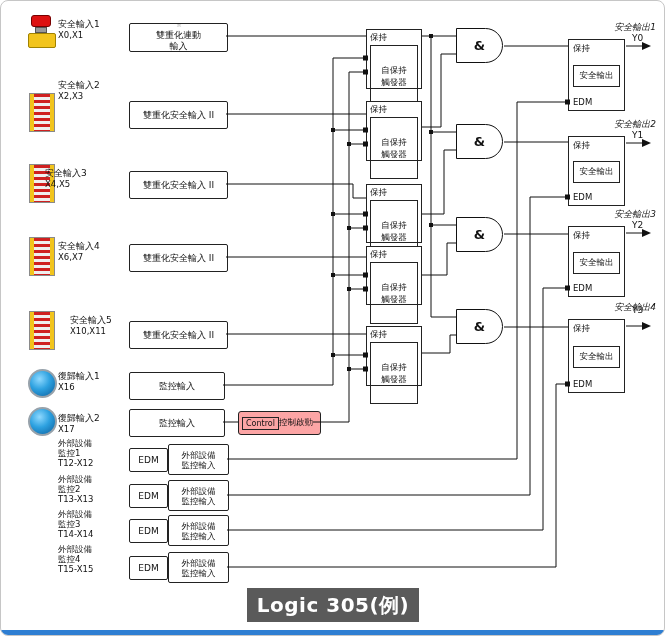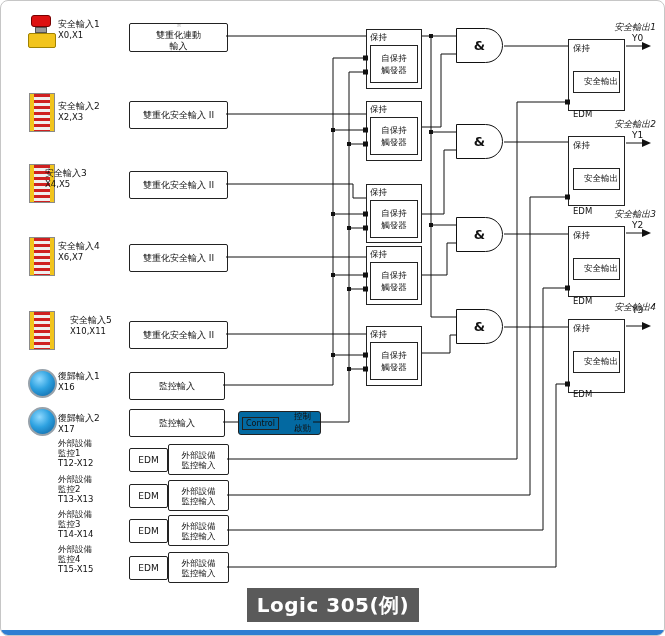--- a/index.html
+++ b/index.html
@@ -20,37 +20,37 @@
   .bluebtn{position:absolute;width:25px;height:25px;border-radius:50%;
            background:radial-gradient(circle at 38% 32%, #8fd9ff 0%, #2da1e0 45%, #0a5d9c 100%);
            border:2px solid #97a2ab;}
   
   .fbox{position:absolute;border:1px solid #222;background:#fff;border-radius:2px;
         display:flex;align-items:center;justify-content:center;gap:3px;
         font-size:9px;line-height:10.5px;text-align:center;color:#111;flex-direction:column;}
   .fbox .two div{text-align:center;}
   .edmsmall{font-size:9px;}
   .edmbig{font-size:8.5px;line-height:10px;}
-  .ctrl{position:absolute;border:1px solid #222;background:#0369a1;border-radius:3px;
-        display:flex;align-items:center;gap:15px;padding:0 3px;font-size:8.5px;color:#111;}
+  .ctrl{position:absolute;border:1px solid #222;background:#fca5a5;border-radius:3px;
+        display:flex;align-items:center;gap:0;padding:0 3px;font-size:8.5px;color:#111;}
   .ctrl .cbox{border:1px solid #222;padding:1px 3px;font-size:8px;}
   
   .hold{position:absolute;left:365px;width:56px;border:1px solid #222;background:#fff;
         font-size:8.5px;color:#111;padding:2px 3px;box-sizing:border-box;}
   .hold .t{text-align:left;line-height:11px;}
-  .hold .inner{border:1px solid #222;text-align:center;line-height:12px;padding:6px 0;margin-top:2px;}
+  .hold .inner{border:1px solid #222;text-align:center;line-height:12px;padding:18px 0;margin-top:2px;}
   
   .gate{position:absolute;left:455px;width:47px;height:35px;background:#fff;border:1.6px solid #111;
         border-radius:0 18px 18px 0;display:flex;align-items:center;justify-content:center;
         font-size:13px;font-weight:bold;color:#111;box-sizing:border-box;}
   
   .out{position:absolute;left:567px;width:57px;border:1px solid #222;background:#fff;color:#111;
        font-size:8.5px;padding:3px 4px;box-sizing:border-box;display:flex;flex-direction:column;
        justify-content:space-between;}
-  .out .sout{border:1px solid #222;text-align:right;padding:4px 1px;margin:16px 0;}
+  .out .sout{border:1px solid #222;text-align:center;padding:4px 1px;margin:2px 0;}
   .outlabel{position:absolute;font-size:9px;color:#111;width:92px;text-align:right;white-space:nowrap;font-style:italic;}
   .ysig{position:absolute;font-size:9px;color:#111;}
   
   .wires{position:absolute;left:0;top:0;pointer-events:none;}
   .wires line,.wires polyline{stroke:#111;stroke-width:1;fill:none;}
   .wires rect,.wires polygon{fill:#111;}
   
   .titlebar{position:absolute;left:246px;top:587px;width:172px;height:34px;background:rgba(77,77,77,0.93);
             color:#fff;font-size:20px;font-weight:bold;display:flex;align-items:center;justify-content:center;
             letter-spacing:0.5px;text-align:right;}
@@ -70,21 +70,21 @@
   <div class="curtain" style="left:28px;top:163px"></div>
   <div class="curtain" style="left:28px;top:236px"></div>
   <div class="curtain" style="left:28px;top:310px"></div>
   <div class="bluebtn" style="left:27px;top:368px"></div>
   <div class="bluebtn" style="left:27px;top:406px"></div>
 
   <div class="lbl" style="left:57px;top:18px">
     <div>安全輸入1</div>
       <div class="sub">X0,X1</div>
     </div>
-  <div class="lbl" style="left:57px;top:100px">
+  <div class="lbl" style="left:57px;top:79px">
     <div>安全輸入2</div>
       <div class="sub">X2,X3</div>
     </div>
   <div class="lbl" style="left:44px;top:167px">
     <div>安全輸入3</div>
       <div class="sub">X4,X5</div>
     </div>
   <div class="lbl" style="left:57px;top:240px">
     <div>安全輸入4</div>
       <div class="sub">X6,X7</div>

